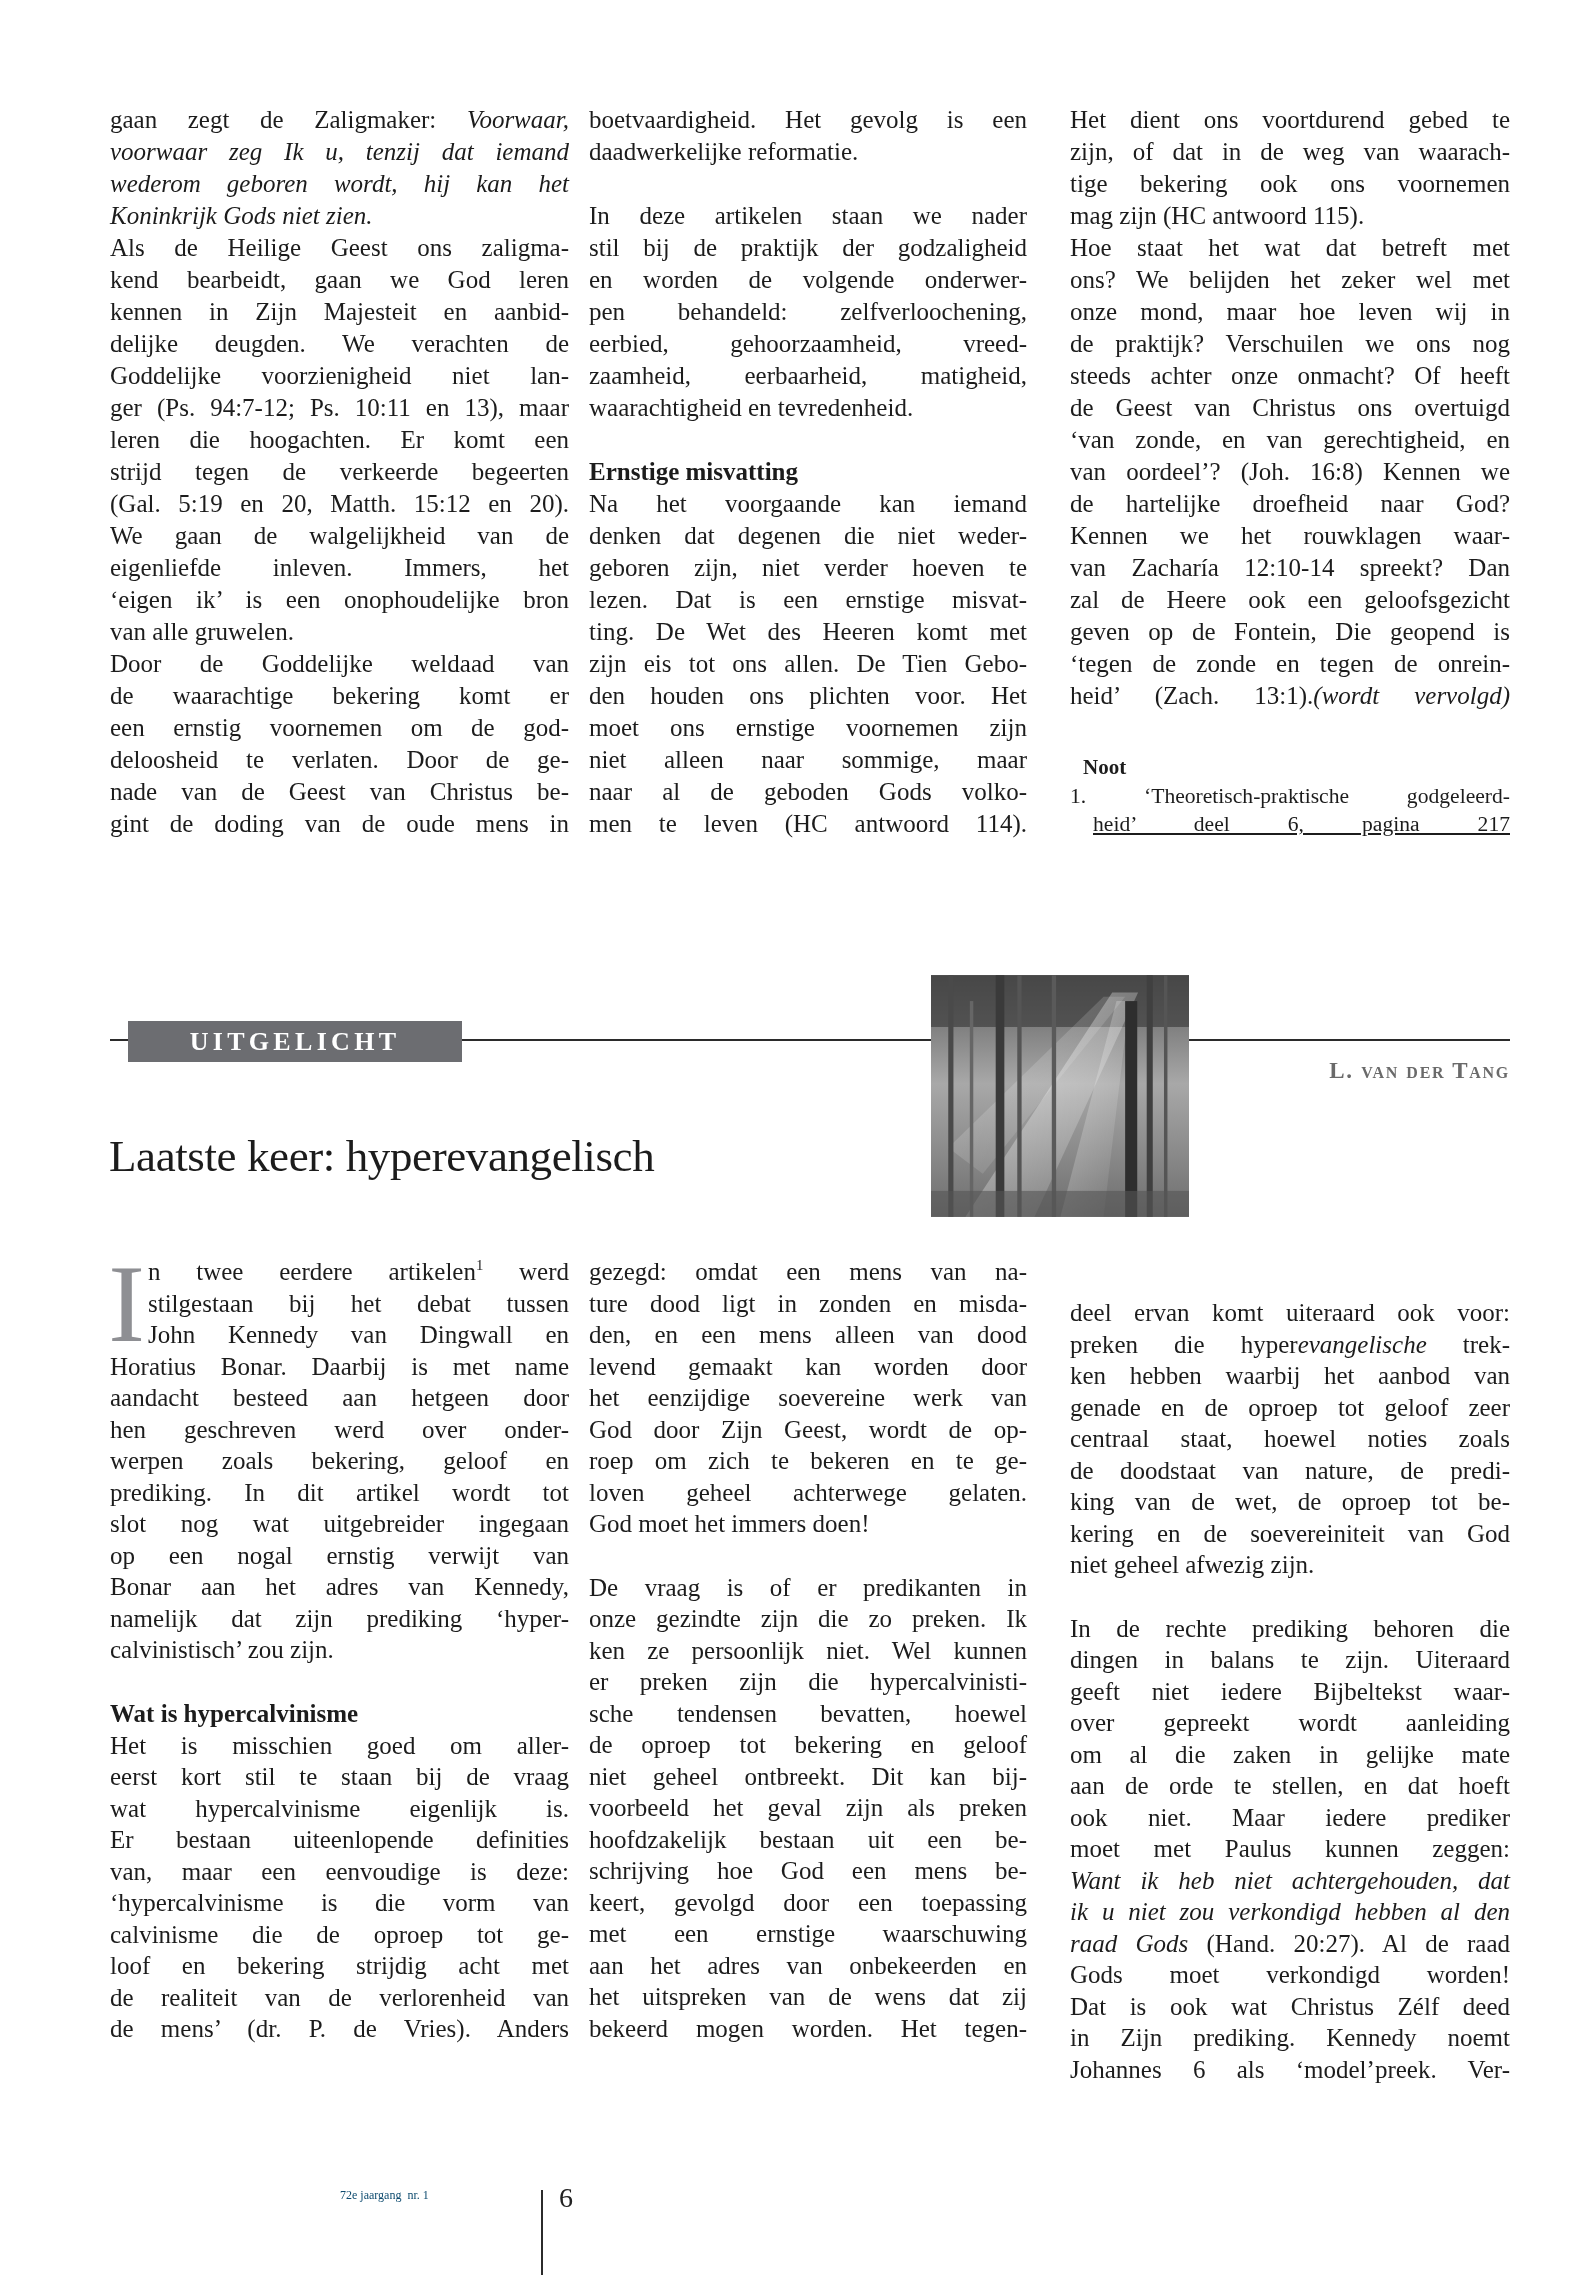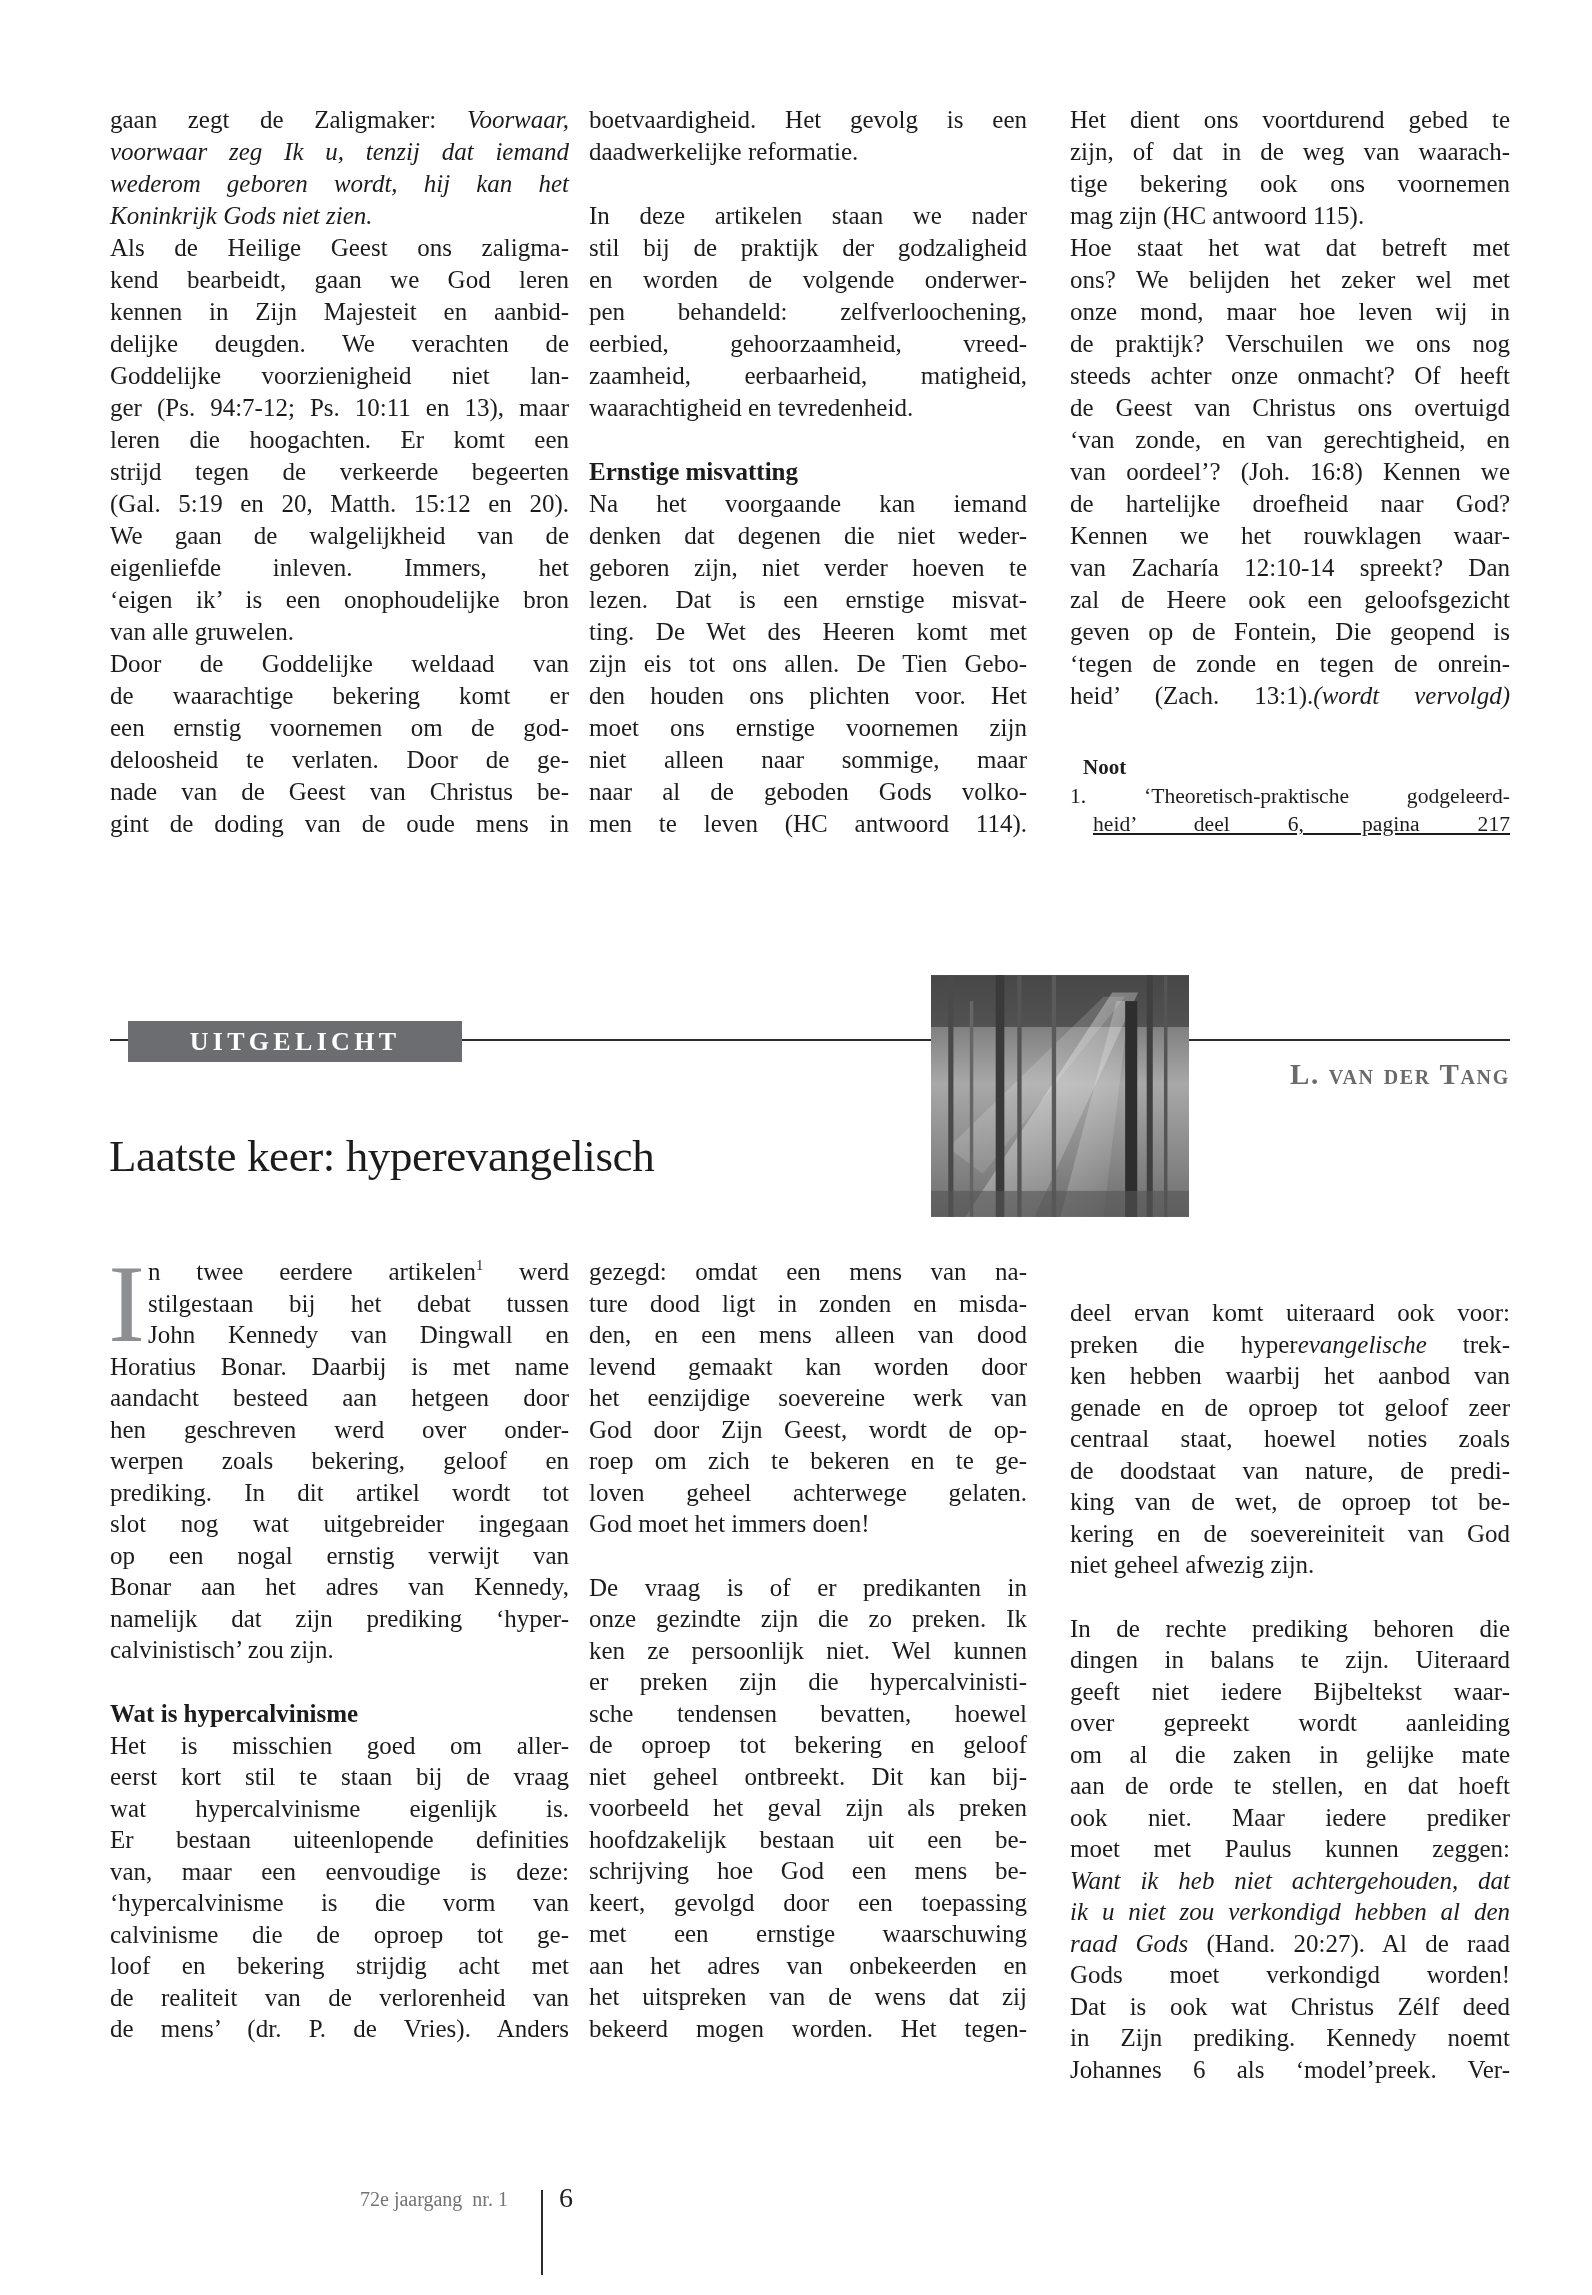--- a/index.html
+++ b/index.html
@@ -22,37 +22,37 @@
   .note .l { white-space: nowrap; }
   .note .indent { padding-left: 23px; text-decoration: underline; }
 
   
   #rule-left { position: absolute; left: 110px; top: 1039px; width: 830px; height: 1.7px; background: #2b2b2b; }
   #rule-right { position: absolute; left: 1189px; top: 1039px; width: 321px; height: 1.7px; background: #2b2b2b; }
   #kicker { position: absolute; left: 128px; top: 1021px; width: 334px; height: 41px; background: #6c6d71;
             color: #ffffff; font-weight: bold; font-size: 26px; letter-spacing: 4.3px;
             display: flex; align-items: center; justify-content: center; }
   #photo { position: absolute; left: 931px; top: 975px; width: 258px; height: 242px; overflow: hidden; background: #8a8a8a; }
-  #author { position: absolute; right: 82px; top: 1058px; font-size: 29px; letter-spacing: 1.7px; color: #6a6a6a;
+  #author { position: absolute; right: 82px; top: 1058px; font-size: 23px; letter-spacing: 1.7px; color: #6a6a6a;
             font-weight: bold; font-variant: small-caps; }
   #title { position: absolute; left: 109px; top: 1130px; font-size: 45px; line-height: 52px; color: #1c1c1c;
            letter-spacing: -0.4px; }
 
   #b1 { left: 110px; top: 1256px; width: 459px; }
   #b2 { left: 589px; top: 1256px; width: 438px; }
   #b3 { left: 1070px; top: 1297px; width: 440px; }
   #b1, #b2, #b3 { line-height: 31.5px; font-size: 25px; }
 
   .dropcap-wrap { position: relative; }
   .dropcap { position: absolute; left: -1.7px; top: 5.2px; font-size: 110px; line-height: 86px; color: #8e8f93; }
   .dc-line { padding-left: 38px; }
   sup { font-size: 14.7px; line-height: 0; vertical-align: 10.4px; }
 
   
-  #footer-issue { position: absolute; left: 360px; top: 2188px; font-size: 20px; color: #737373; }
+  #footer-issue { position: absolute; left: 340px; top: 2188px; font-size: 12px; color: #0c4a6e; }
   #footer-rule { position: absolute; left: 541px; top: 2190px; width: 1.7px; height: 85px; background: #2b2b2b; }
   #footer-page { position: absolute; left: 559px; top: 2182px; font-size: 28px; color: #222; }
 </style>
 </head>
 <body>
 
 <div class="col" id="c1">
     <span class="l"><span>gaan zegt de Zaligmaker: </span><span class="it">Voorwaar,</span></span>
     <span class="l"><span class="it">voorwaar zeg Ik u, tenzij dat iemand</span></span>
     <span class="l"><span class="it">wederom geboren wordt, hij kan het</span></span>

